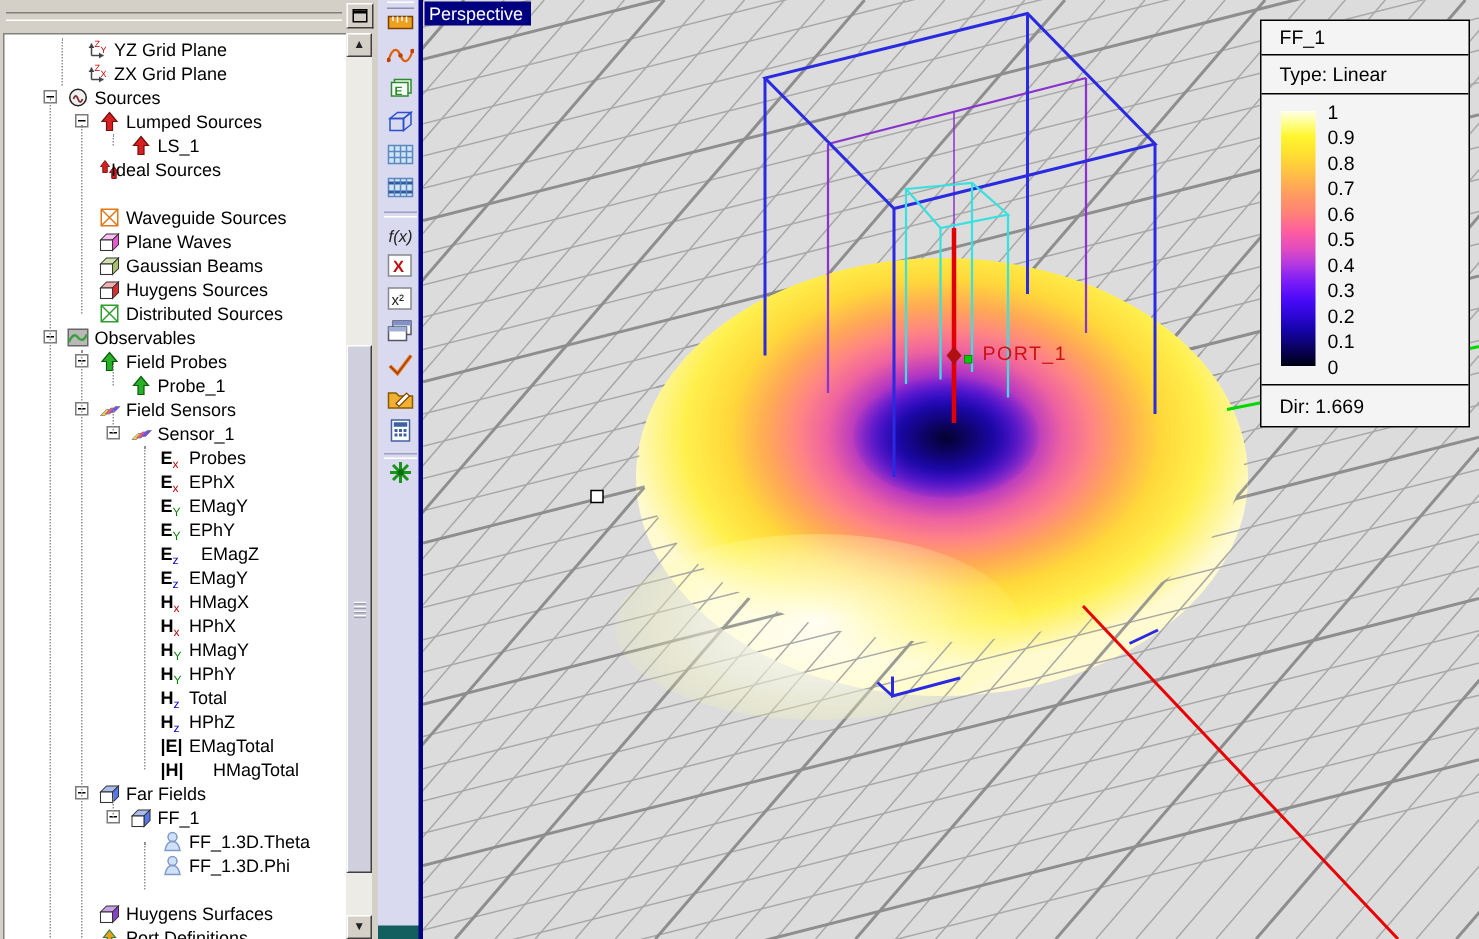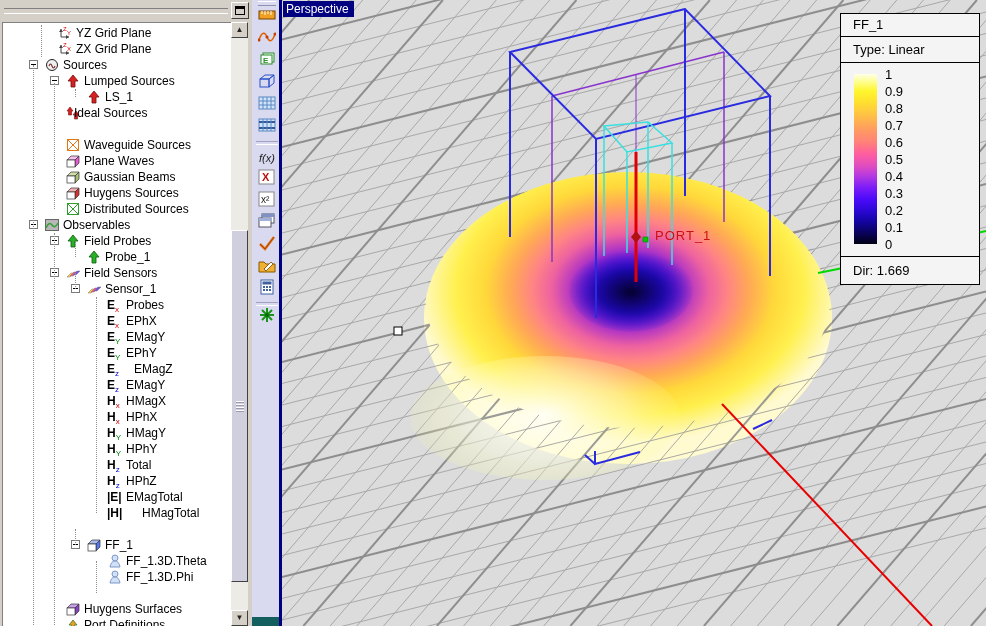--- a/index.html
+++ b/index.html
@@ -277,20 +277,33 @@
           <span class="ticn" style="left:104px"><span class="comp"><b>H</b><sub style="color:#0000c8">z</sub></span></span>
           <span class="tlab" style="left:120px">HPhZ</span>
         </div>
         <div class="trow" style="top: 466px;">
           <span class="ticn" style="left:104px"><span class="comp"><b>|E|</b></span></span>
           <span class="tlab" style="left:120px">EMagTotal</span>
         </div>
         <div class="trow" style="top: 482px;">
           <span class="ticn" style="left:104px"><span class="comp"><b>|H|</b></span></span>
           <span class="tlab" style="left:136px">HMagTotal</span>
+        </div>
+        <div class="trow" style="top: 498px;">
+          <span class="exp" style="left:47px">
+            <i></i>
+          </span>
+          <span class="ticn" style="left:62px">
+            <svg width="16" height="14">
+              <polygon points="2,6 6,2 14,2 10,6" fill="#aabbee" stroke="#333" stroke-width="0.7"></polygon>
+              <polygon points="10,6 14,2 14,9 10,13" fill="#5577ee" stroke="#333" stroke-width="0.7"></polygon>
+              <rect x="2" y="6" width="8" height="7" fill="#ffffff" stroke="#333" stroke-width="0.7"></rect>
+            </svg>
+          </span>
+          <span class="tlab" style="left:78px">Far Fields</span>
         </div>
         <div class="trow" style="top: 514px;">
           <span class="exp" style="left:68px">
             <i></i>
           </span>
           <span class="ticn" style="left:83px">
             <svg width="16" height="14">
               <polygon points="2,6 6,2 14,2 10,6" fill="#aabbee" stroke="#333" stroke-width="0.7"></polygon>
               <polygon points="10,6 14,2 14,9 10,13" fill="#5577ee" stroke="#333" stroke-width="0.7"></polygon>
               <rect x="2" y="6" width="8" height="7" fill="#ffffff" stroke="#333" stroke-width="0.7"></rect>

